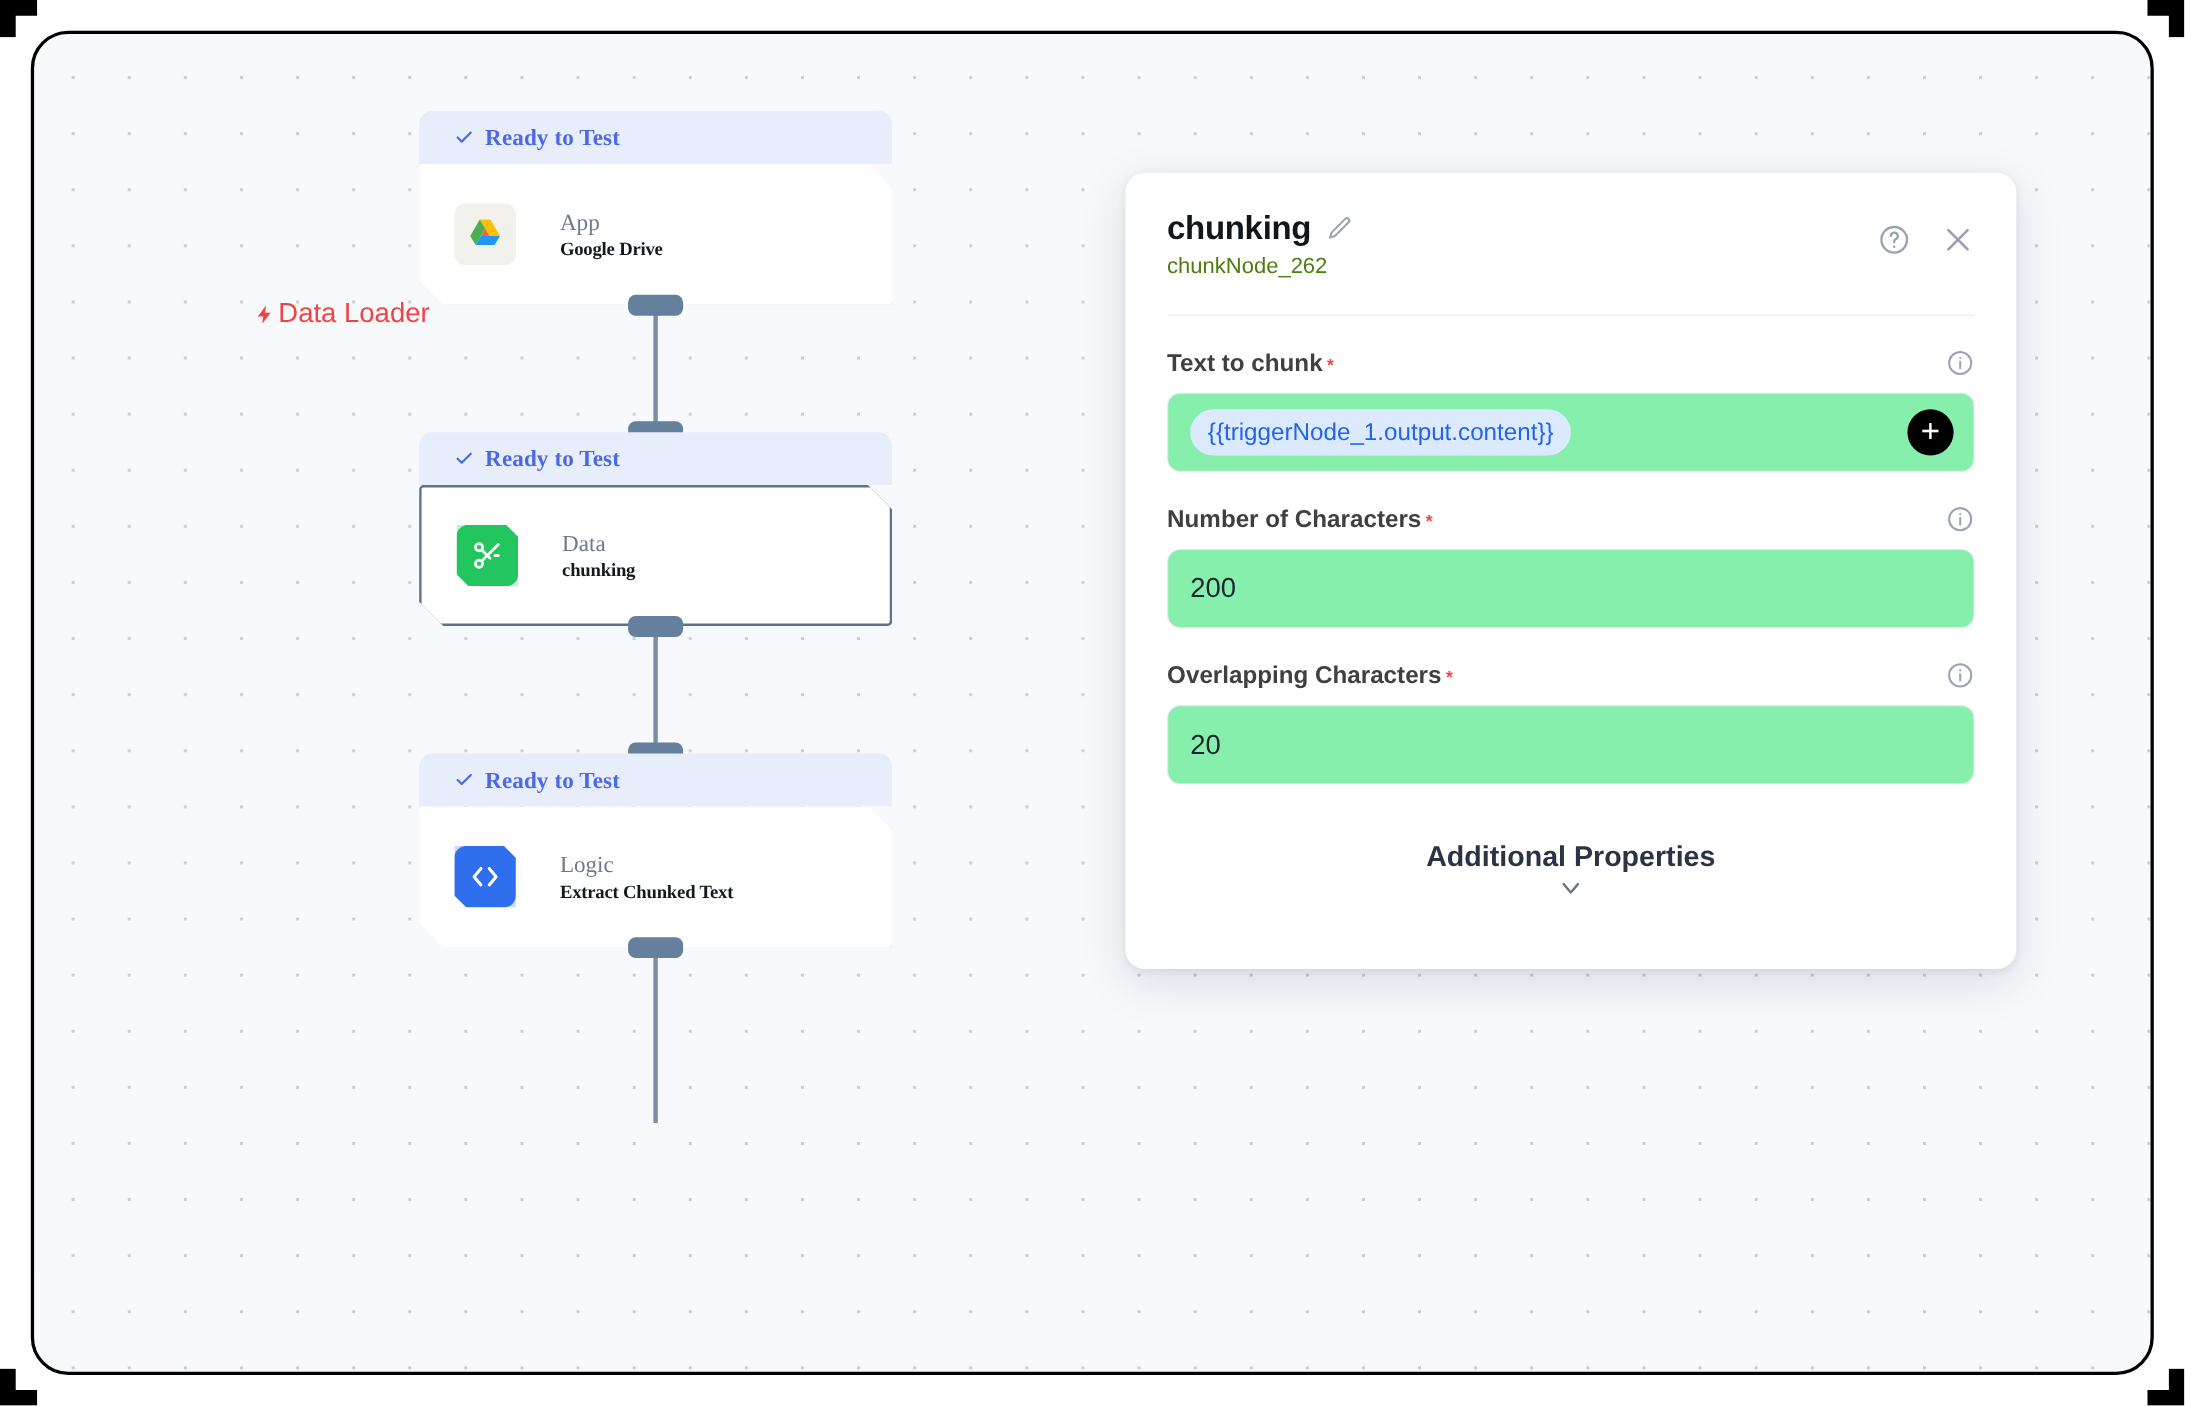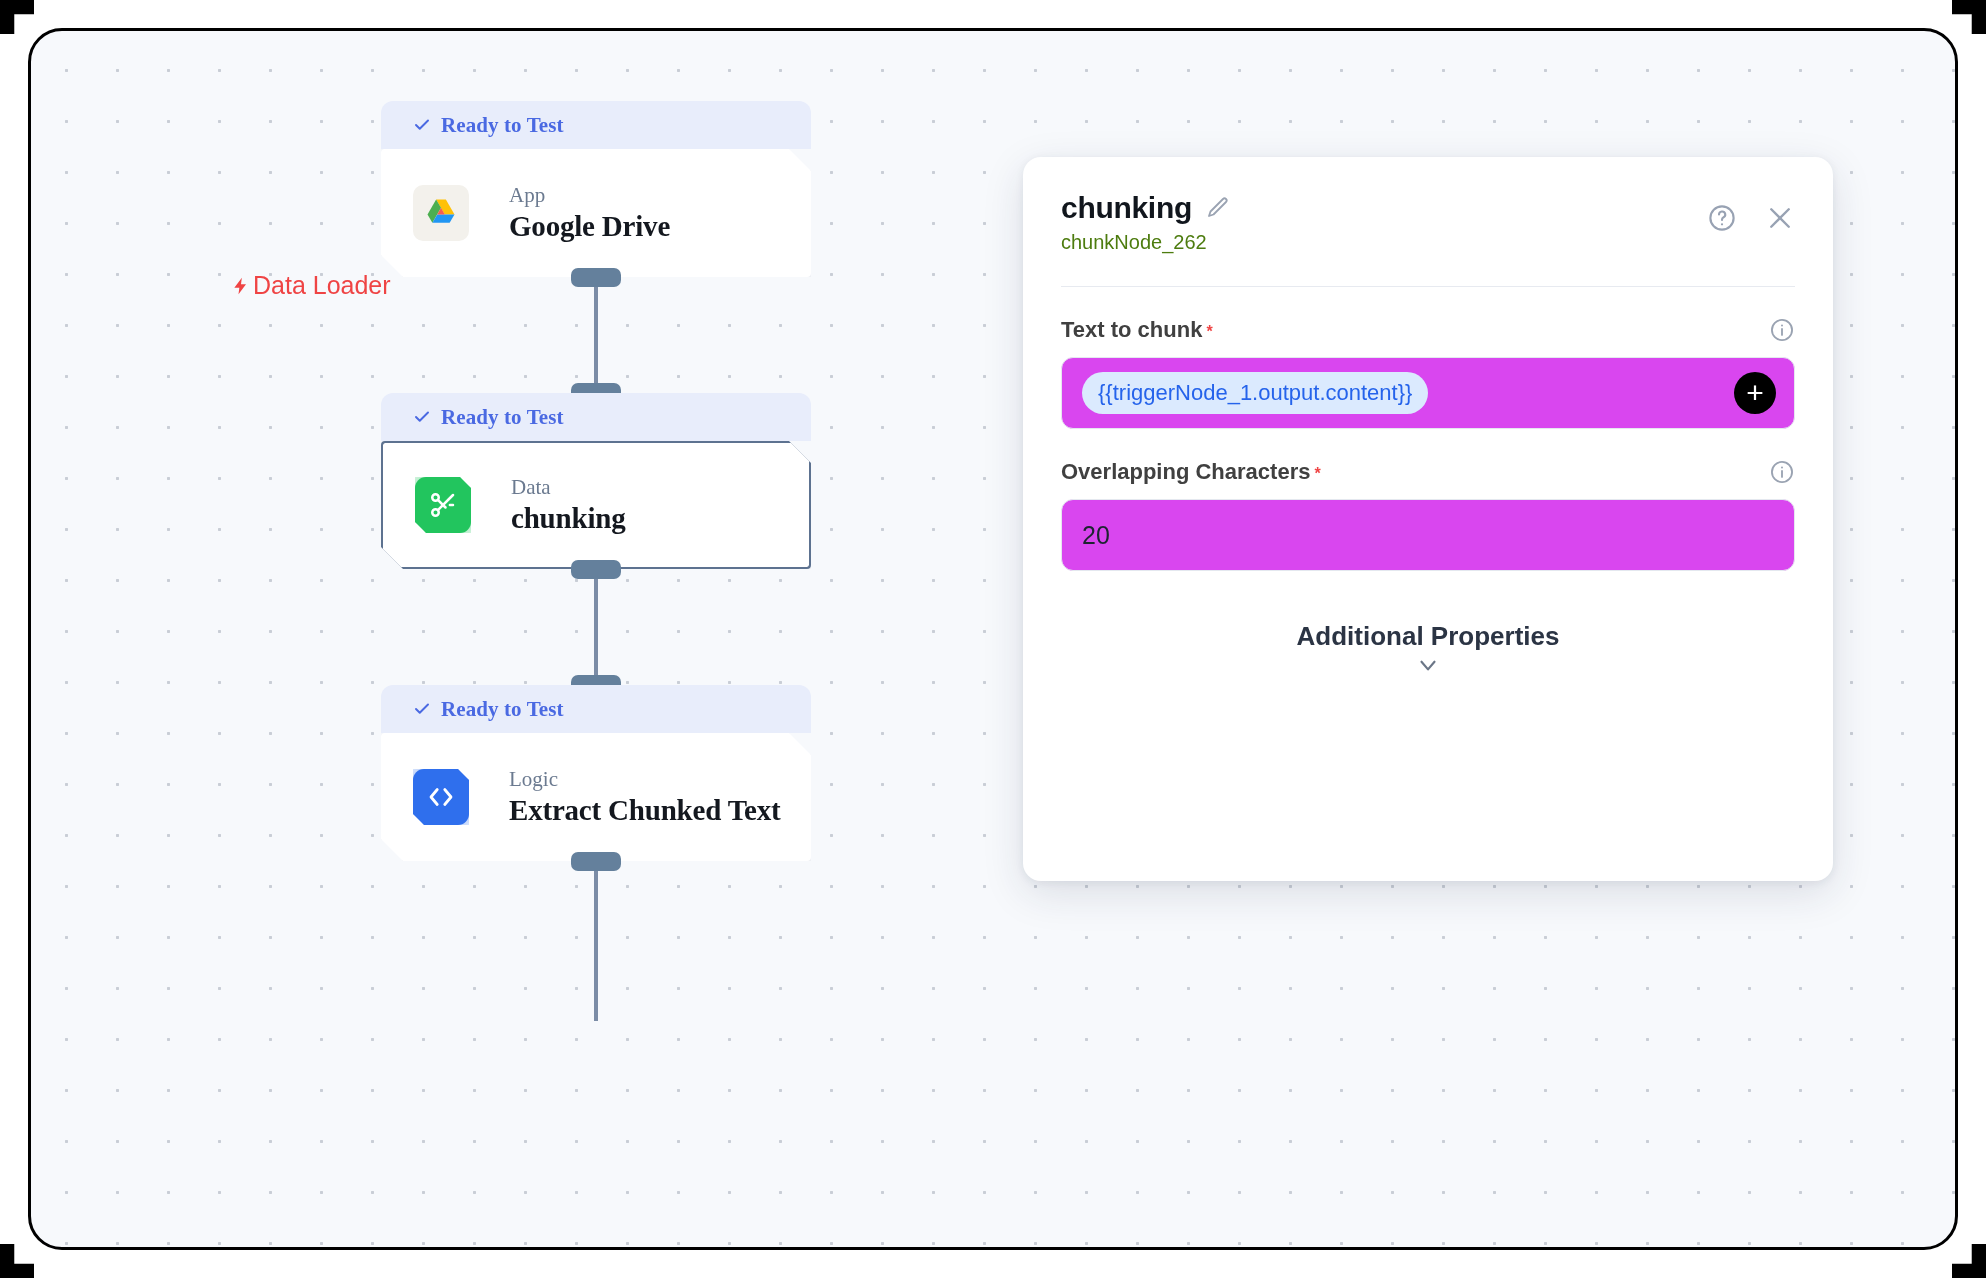--- a/index.html
+++ b/index.html
@@ -97,21 +97,21 @@
     border-radius: 11px;
     display: flex; align-items: center; justify-content: center;
     clip-path: polygon(0 0, calc(100% - 11px) 0, 100% 11px, 100% 100%, 11px 100%, 0 calc(100% - 11px));
   }
   .node-icon.drive  { background: #f3f1ec; border-radius: 10px; clip-path: none; }
   .node-icon.green  { background: #22c55e; box-shadow: 0 0 20px 7px rgba(34,197,94,.45); }
   .node-icon.blue   { background: #2f6fed; box-shadow: 0 0 20px 7px rgba(47,111,237,.42); }
 
   .node-text { display: flex; flex-direction: column; gap: 2px; }
   .node-kind  { font-size: 21px; color: #6b7a90; font-weight: 400; }
-  .node-title { font-size: 29px; color: #14181f; font-weight: 700; letter-spacing: -.2px; }
+  .node-title { font-size: 17px; color: #14181f; font-weight: 700; letter-spacing: -.2px; }
 
   
   .connector { position: relative; width: 430px; }
   .conn-line {
     position: absolute; left: 50%; transform: translateX(-50%);
     width: 4px; background: #7b8ca6; top: 0;
   }
   .handle {
     position: absolute; left: 50%; transform: translateX(-50%);
     width: 50px; height: 19px; background: #64809c; border-radius: 7px;
@@ -159,21 +159,21 @@
   .req { color: #ef4444; font-weight: 700; margin-left: 4px; }
   .info-icon { width: 26px; height: 26px; color: #9aa3b2; }
 
   .input-box {
     margin-top: 14px;
     min-height: 72px;
     border: 1px solid #e4e8ef;
     border-radius: 12px;
     display: flex; align-items: center;
     padding: 12px 20px;
-    background: #d946ef;
+    background: #86efac;
     position: relative;
   }
   .input-value { font-size: 25px; color: #1c2430; }
 
   .token-pill {
     background: #dbeafe;
     color: #2563eb;
     font-size: 22px;
     padding: 8px 16px;
     border-radius: 999px;
@@ -357,20 +357,37 @@
               <circle cx="12" cy="7.8" r=".9" fill="currentColor" stroke="none"></circle>
             </svg>
           </span>
         </div>
         <div class="input-box">
           <span class="token-pill">{{triggerNode_1.output.content}}</span>
           <span class="plus-btn">+</span>
         </div>
       </div>
 
+      <div class="field">
+        <div class="field-label-row">
+          <div>
+            <span class="field-label">Number of Characters</span><span class="req">*</span>
+          </div>
+          <span class="info-icon">
+            <svg viewBox="0 0 24 24" fill="none" stroke="currentColor" stroke-width="1.7" stroke-linecap="round" width="26" height="26">
+              <circle cx="12" cy="12" r="9.3"></circle>
+                <line x1="12" y1="11" x2="12" y2="16.5"></line>
+              <circle cx="12" cy="7.8" r=".9" fill="currentColor" stroke="none"></circle>
+            </svg>
+          </span>
+        </div>
+        <div class="input-box">
+          <span class="input-value">200</span>
+        </div>
+      </div>
 
       <div class="field">
         <div class="field-label-row">
           <div>
             <span class="field-label">Overlapping Characters</span><span class="req">*</span>
           </div>
           <span class="info-icon">
             <svg viewBox="0 0 24 24" fill="none" stroke="currentColor" stroke-width="1.7" stroke-linecap="round" width="26" height="26">
               <circle cx="12" cy="12" r="9.3"></circle>
                 <line x1="12" y1="11" x2="12" y2="16.5"></line>

